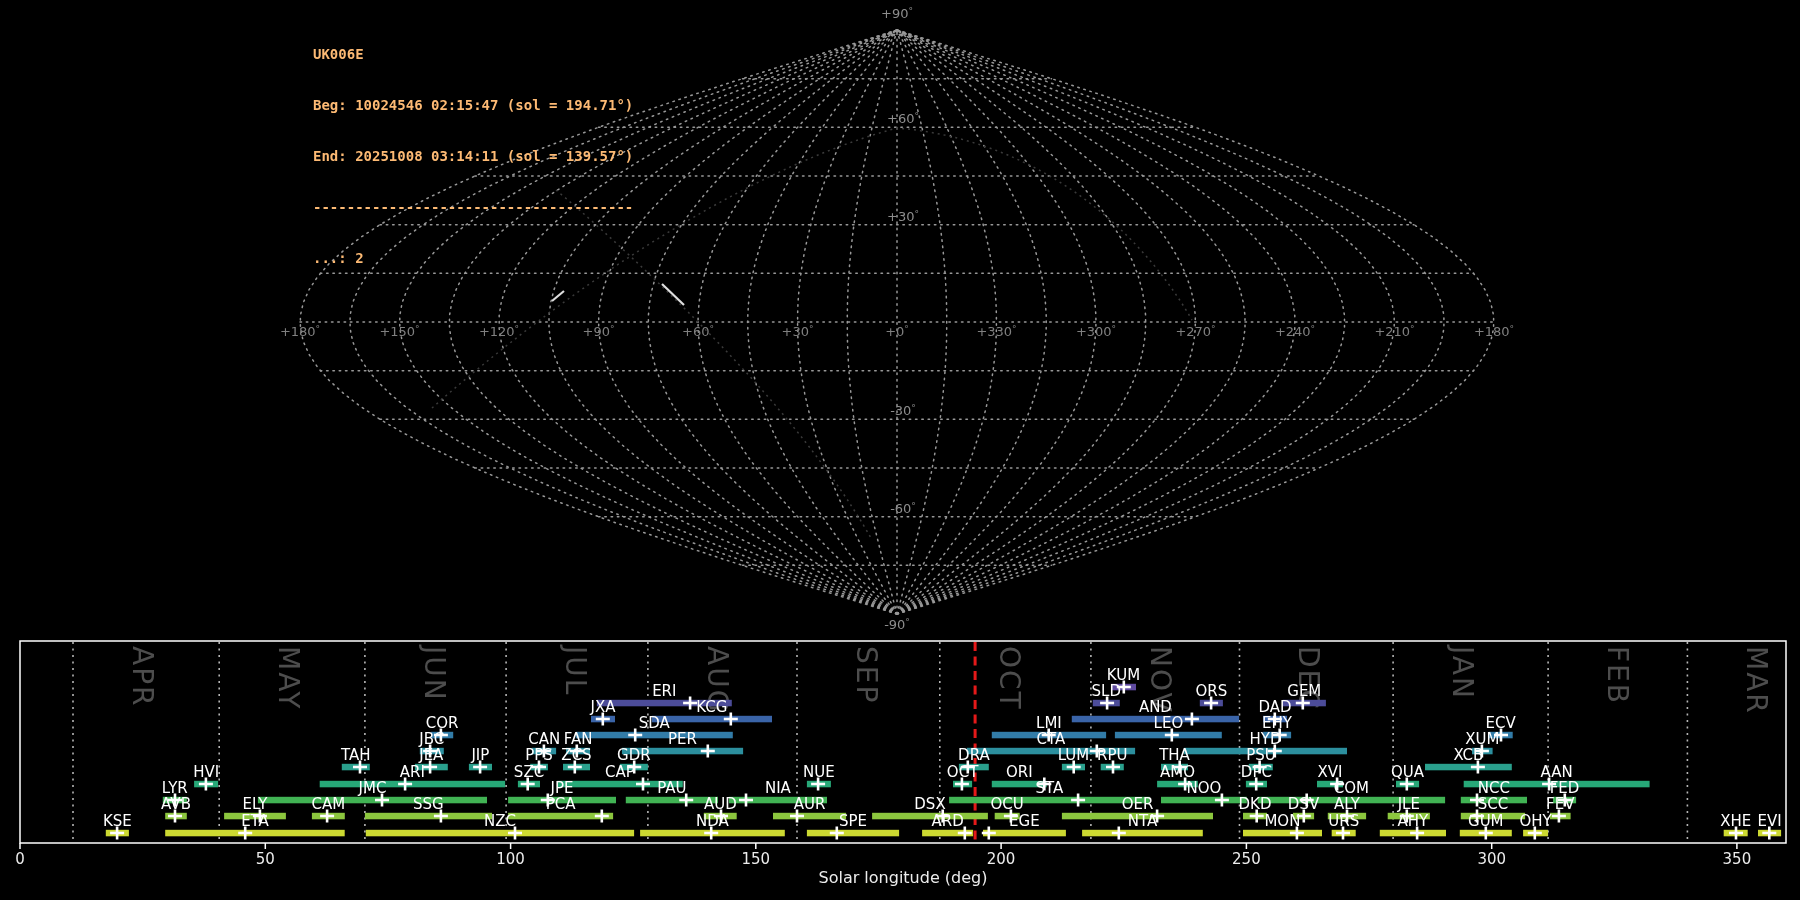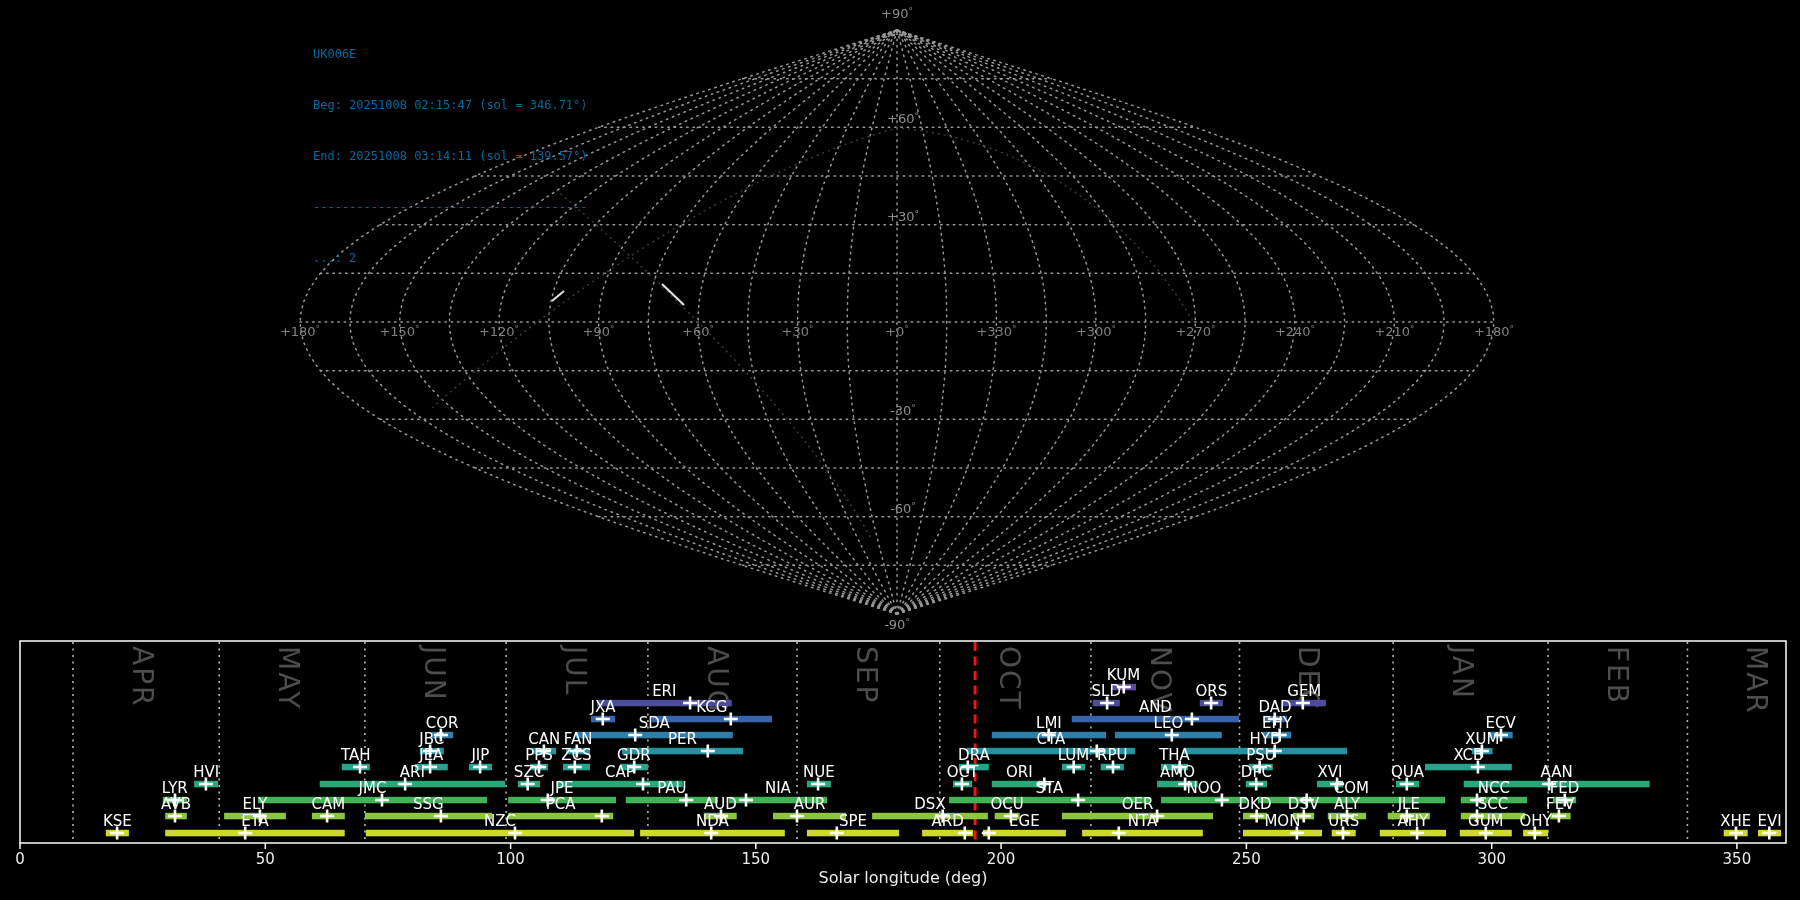--- a/index.html
+++ b/index.html
@@ -1,31 +1,31 @@
 <!DOCTYPE html>
 <html><head>
 <meta charset="utf-8">
 <style>
   html,body{margin:0;padding:0;background:#000;}
   .app{position:relative;width:1800px;height:900px;background:#000;overflow:hidden;
        font-family:"DejaVu Sans",sans-serif;}
-  .session{position:absolute;left:313px;top:12px;color:#0369a1;
-           font-family:"DejaVu Sans Mono",monospace;font-size:12px;line-height:17px;
-           white-space:pre;z-index:3;}
+  .session{position:absolute;left:313px;top:12px;color:#fdba74;
+           font-family:"DejaVu Sans Mono",monospace;font-size:14px;line-height:17px;
+           white-space:pre;z-index:3;font-weight:bold;}
   #sky{position:absolute;left:0;top:0;}
   #tl{position:absolute;left:0;top:640px;}
   text{font-family:"DejaVu Sans",sans-serif;}
 </style>
 </head>
 <body>
 
 <div class="app">
   <div class="session">
     <div>UK006E</div>
-    <div>Beg: 20251008 02:15:47 (sol = 346.71°)</div>
+    <div>Beg: 10024546 02:15:47 (sol = 194.71°)</div>
     <div>End: 20251008 03:14:11 (sol = 139.57°)</div>
     <div>--------------------------------------</div>
     <div>...: 2</div>
   </div>
   <svg id="sky" width="1800" height="640" viewBox="0 0 1800 640">
       <line fill="none" stroke="#989898" stroke-width="1.5" stroke-dasharray="1.5 4.8" stroke-linecap="round" x1="742.5" y1="565.3" x2="1051.5" y2="565.3"></line>
       <line fill="none" stroke="#989898" stroke-width="1.5" stroke-dasharray="1.5 4.8" stroke-linecap="round" x1="598.5" y1="516.7" x2="1195.5" y2="516.7"></line>
       <line fill="none" stroke="#989898" stroke-width="1.5" stroke-dasharray="1.5 4.8" stroke-linecap="round" x1="474.9" y1="468.0" x2="1319.1" y2="468.0"></line>
       <line fill="none" stroke="#989898" stroke-width="1.5" stroke-dasharray="1.5 4.8" stroke-linecap="round" x1="380.0" y1="419.3" x2="1414.0" y2="419.3"></line>
       <line fill="none" stroke="#989898" stroke-width="1.5" stroke-dasharray="1.5 4.8" stroke-linecap="round" x1="320.3" y1="370.7" x2="1473.7" y2="370.7"></line>

